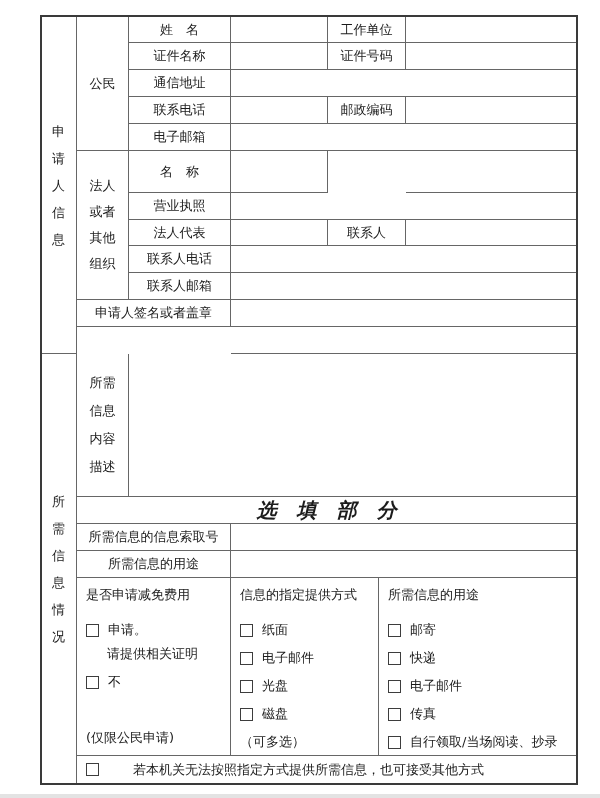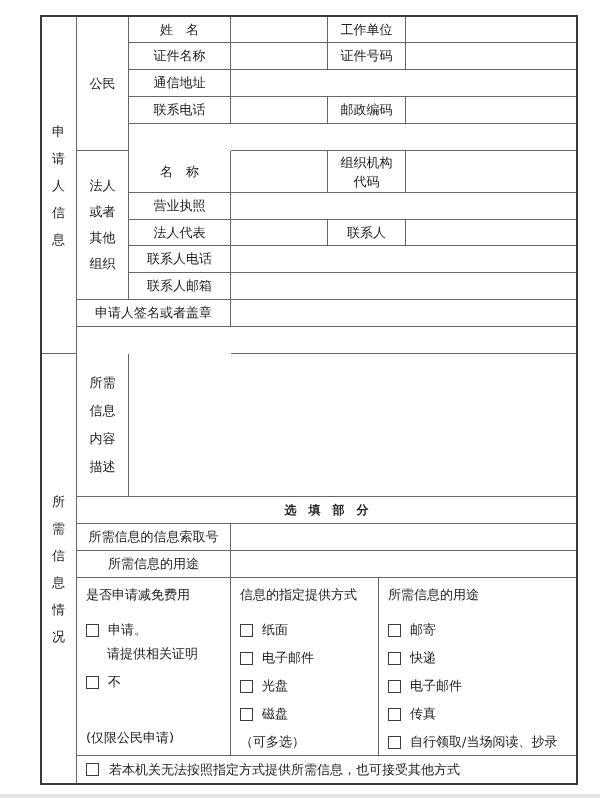--- a/index.html
+++ b/index.html
@@ -21,34 +21,34 @@
     display:flex;align-items:center;justify-content:center;
     text-align:center;overflow:hidden;box-sizing:border-box;
     line-height:18px;
   }
   .cell.nr{border-right:none;}
   .cell.nb{border-bottom:none;}
   .vlabel{white-space:pre-line;line-height:27px;letter-spacing:1px;}
   .plabel{white-space:pre-line;line-height:26px;}
   .small2{white-space:pre-line;line-height:19px;}
   .desc{white-space:pre-line;line-height:28px;}
-  .hdr{font-weight:bold;font-size:12px;}
+  .hdr{font-weight:bold;font-size:20px;font-style:italic;}
   .boxcell{
     flex-direction:column;align-items:flex-start;justify-content:flex-start;
     padding:8px 6px 8px 9px;text-align:left;
   }
   .box-title{margin-bottom:17px;line-height:18px;}
   .ck-row{display:flex;align-items:center;margin-bottom:10px;line-height:18px;}
   .ck{
     width:11px;height:11px;border:1px solid #3d3d3d;display:inline-block;
     margin-right:9px;flex:0 0 auto;background:#fff;
   }
   .ck-note{margin:-4px 0 10px 21px;line-height:18px;}
   .box-foot{margin-top:auto;line-height:18px;}
-  .noterow{justify-content:flex-start;text-align:left;padding-left:9px;}
+  .noterow{justify-content:flex-start;text-align:left;padding-left:9px;gap:24px;}
   .noterow .ck{margin-right:10px;}
   .page-edge{
     position:absolute;left:0;bottom:0;width:600px;height:4px;background:#e3e3e3;
   }
 </style>
 </head>
 <body>
 
 <div class="form-table">
 
@@ -71,31 +71,30 @@
   <div class="cell nr" style="grid-area:2/7/3/8"></div>
 
   <div class="cell" style="grid-area:3/3/4/4">通信地址</div>
   <div class="cell nr" style="grid-area:3/4/4/8"></div>
 
   <div class="cell" style="grid-area:4/3/5/4">联系电话</div>
   <div class="cell" style="grid-area:4/4/5/5"></div>
   <div class="cell" style="grid-area:4/5/5/7">邮政编码</div>
   <div class="cell nr" style="grid-area:4/7/5/8"></div>
 
+  <div class="cell" style="grid-area:5/3/6/4">电子邮箱</div>
   <div class="cell nr" style="grid-area:5/4/6/8"></div>
 
   <div class="cell" style="grid-area:6/3/7/4">名　称</div>
 
   <div class="cell plabel" style="grid-area:6/2/11/3">法人
 或者
 其他
 组织</div>
   <div class="cell" style="grid-area:6/4/7/5"></div>
-  <div class="cell small2" style="grid-area:6/5/7/7">组织机构
-代码</div>
   <div class="cell nr" style="grid-area:6/7/7/8"></div>
 
   <div class="cell" style="grid-area:7/3/8/4">营业执照</div>
   <div class="cell nr" style="grid-area:7/4/8/8"></div>
 
   <div class="cell" style="grid-area:8/3/9/4">法人代表</div>
   <div class="cell" style="grid-area:8/4/9/5"></div>
   <div class="cell" style="grid-area:8/5/9/7">联系人</div>
   <div class="cell nr" style="grid-area:8/7/9/8"></div>
 

